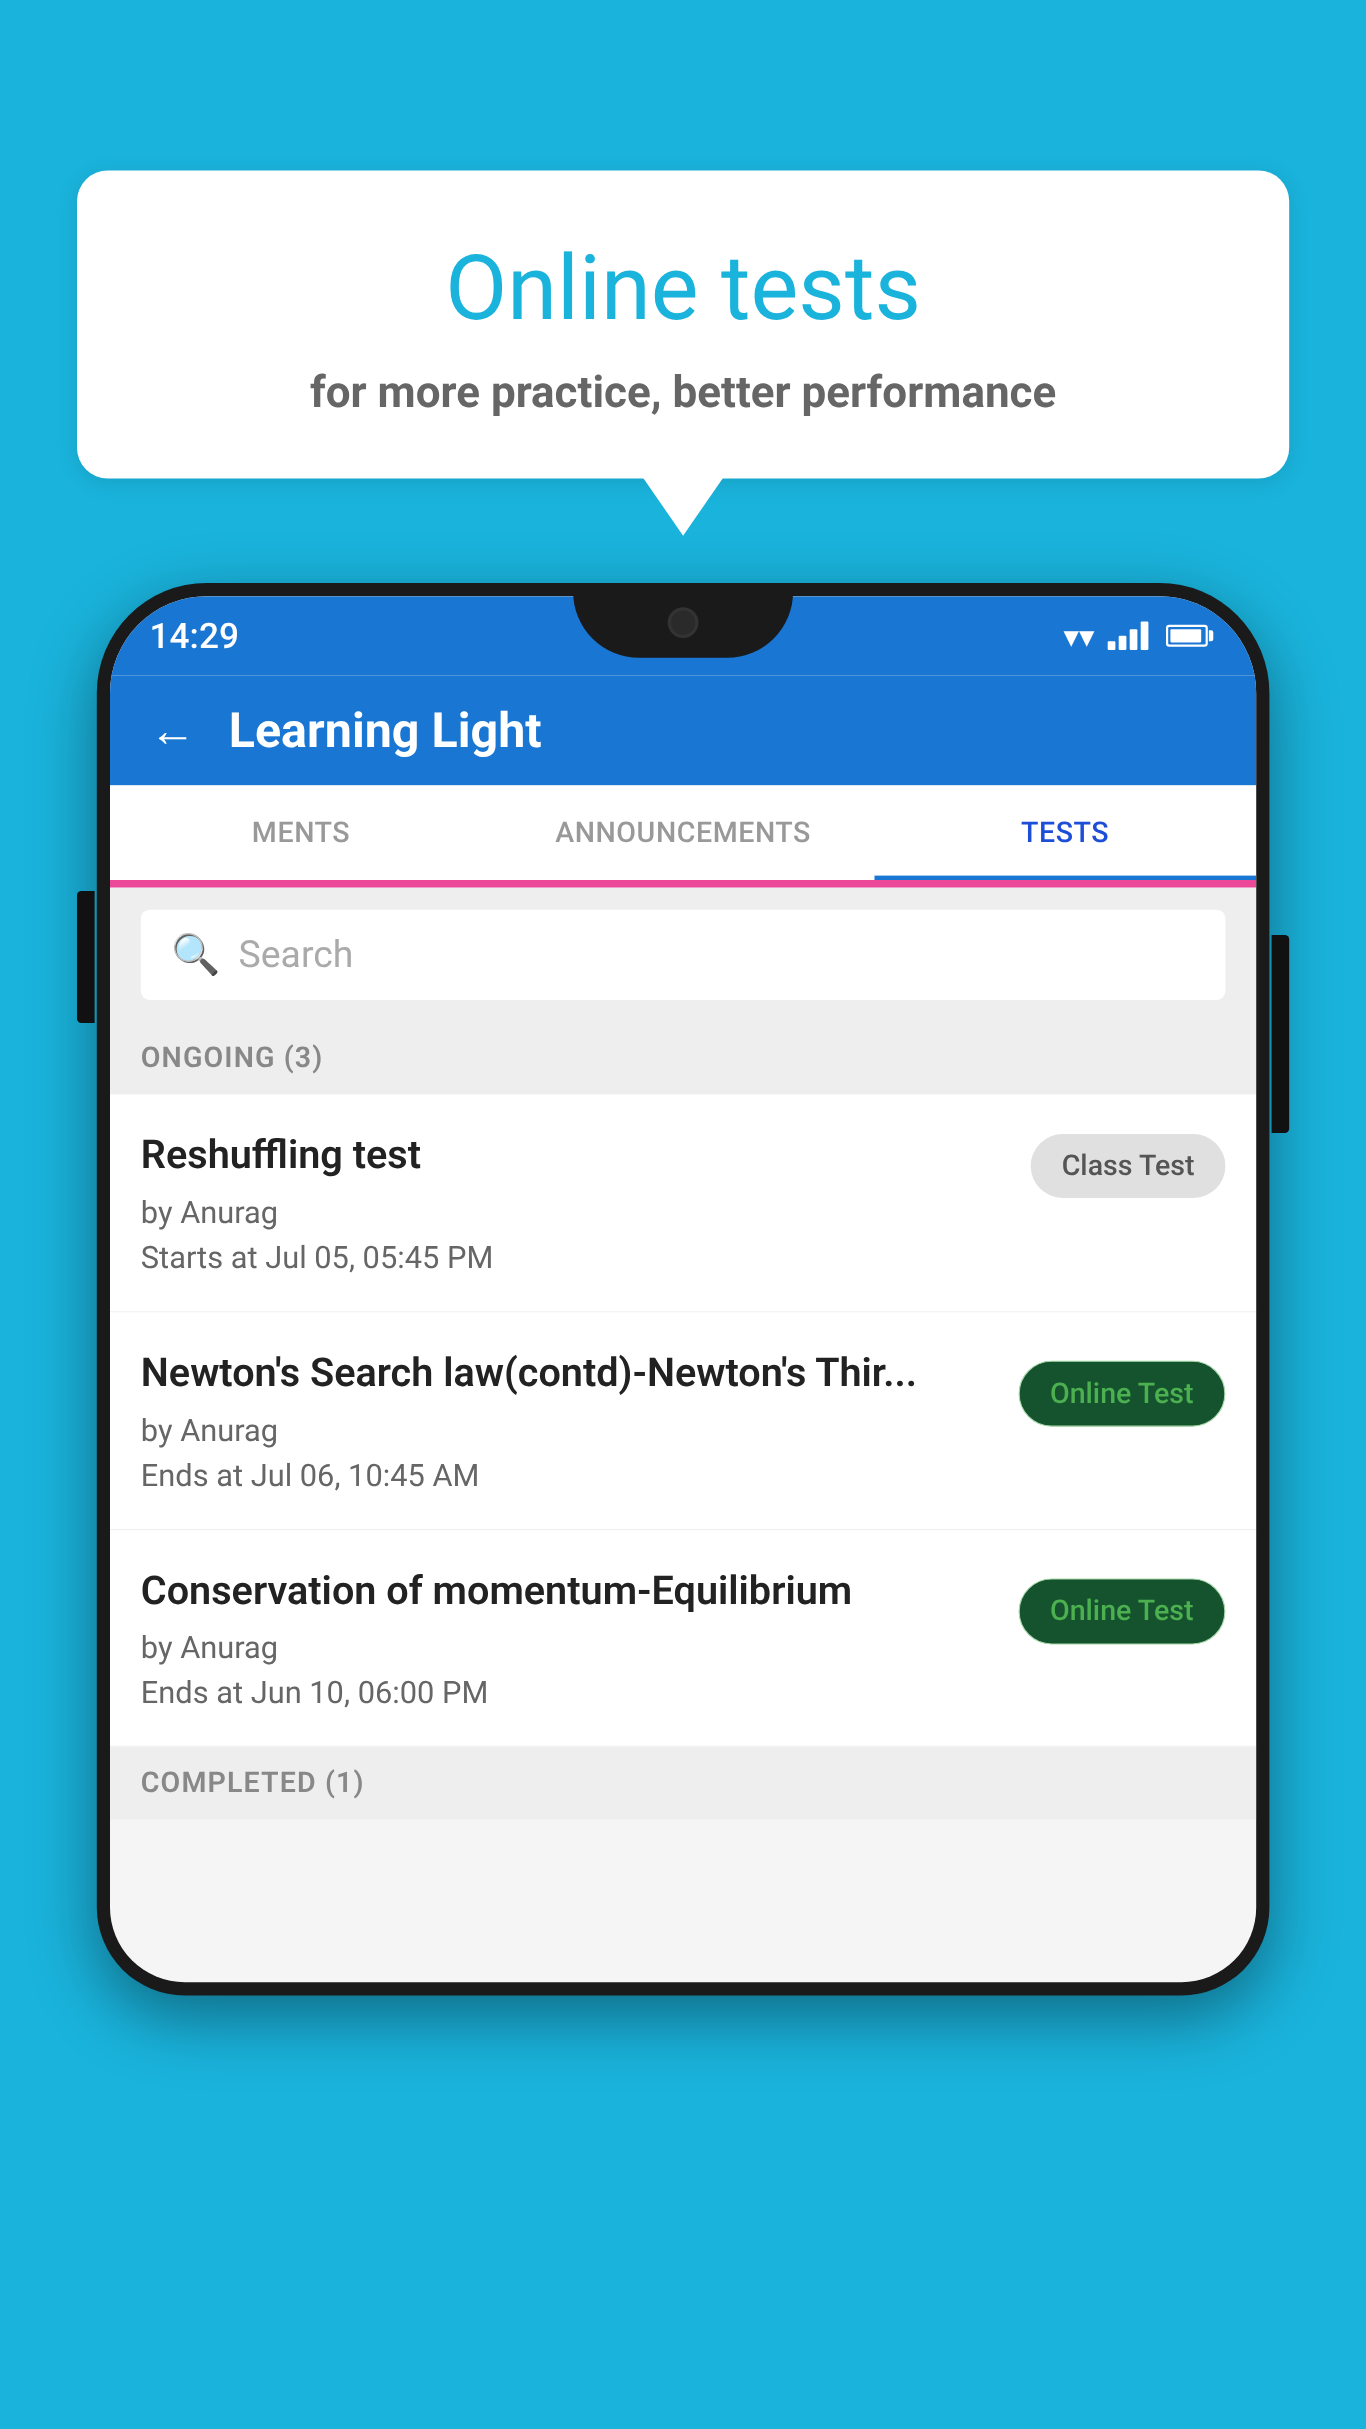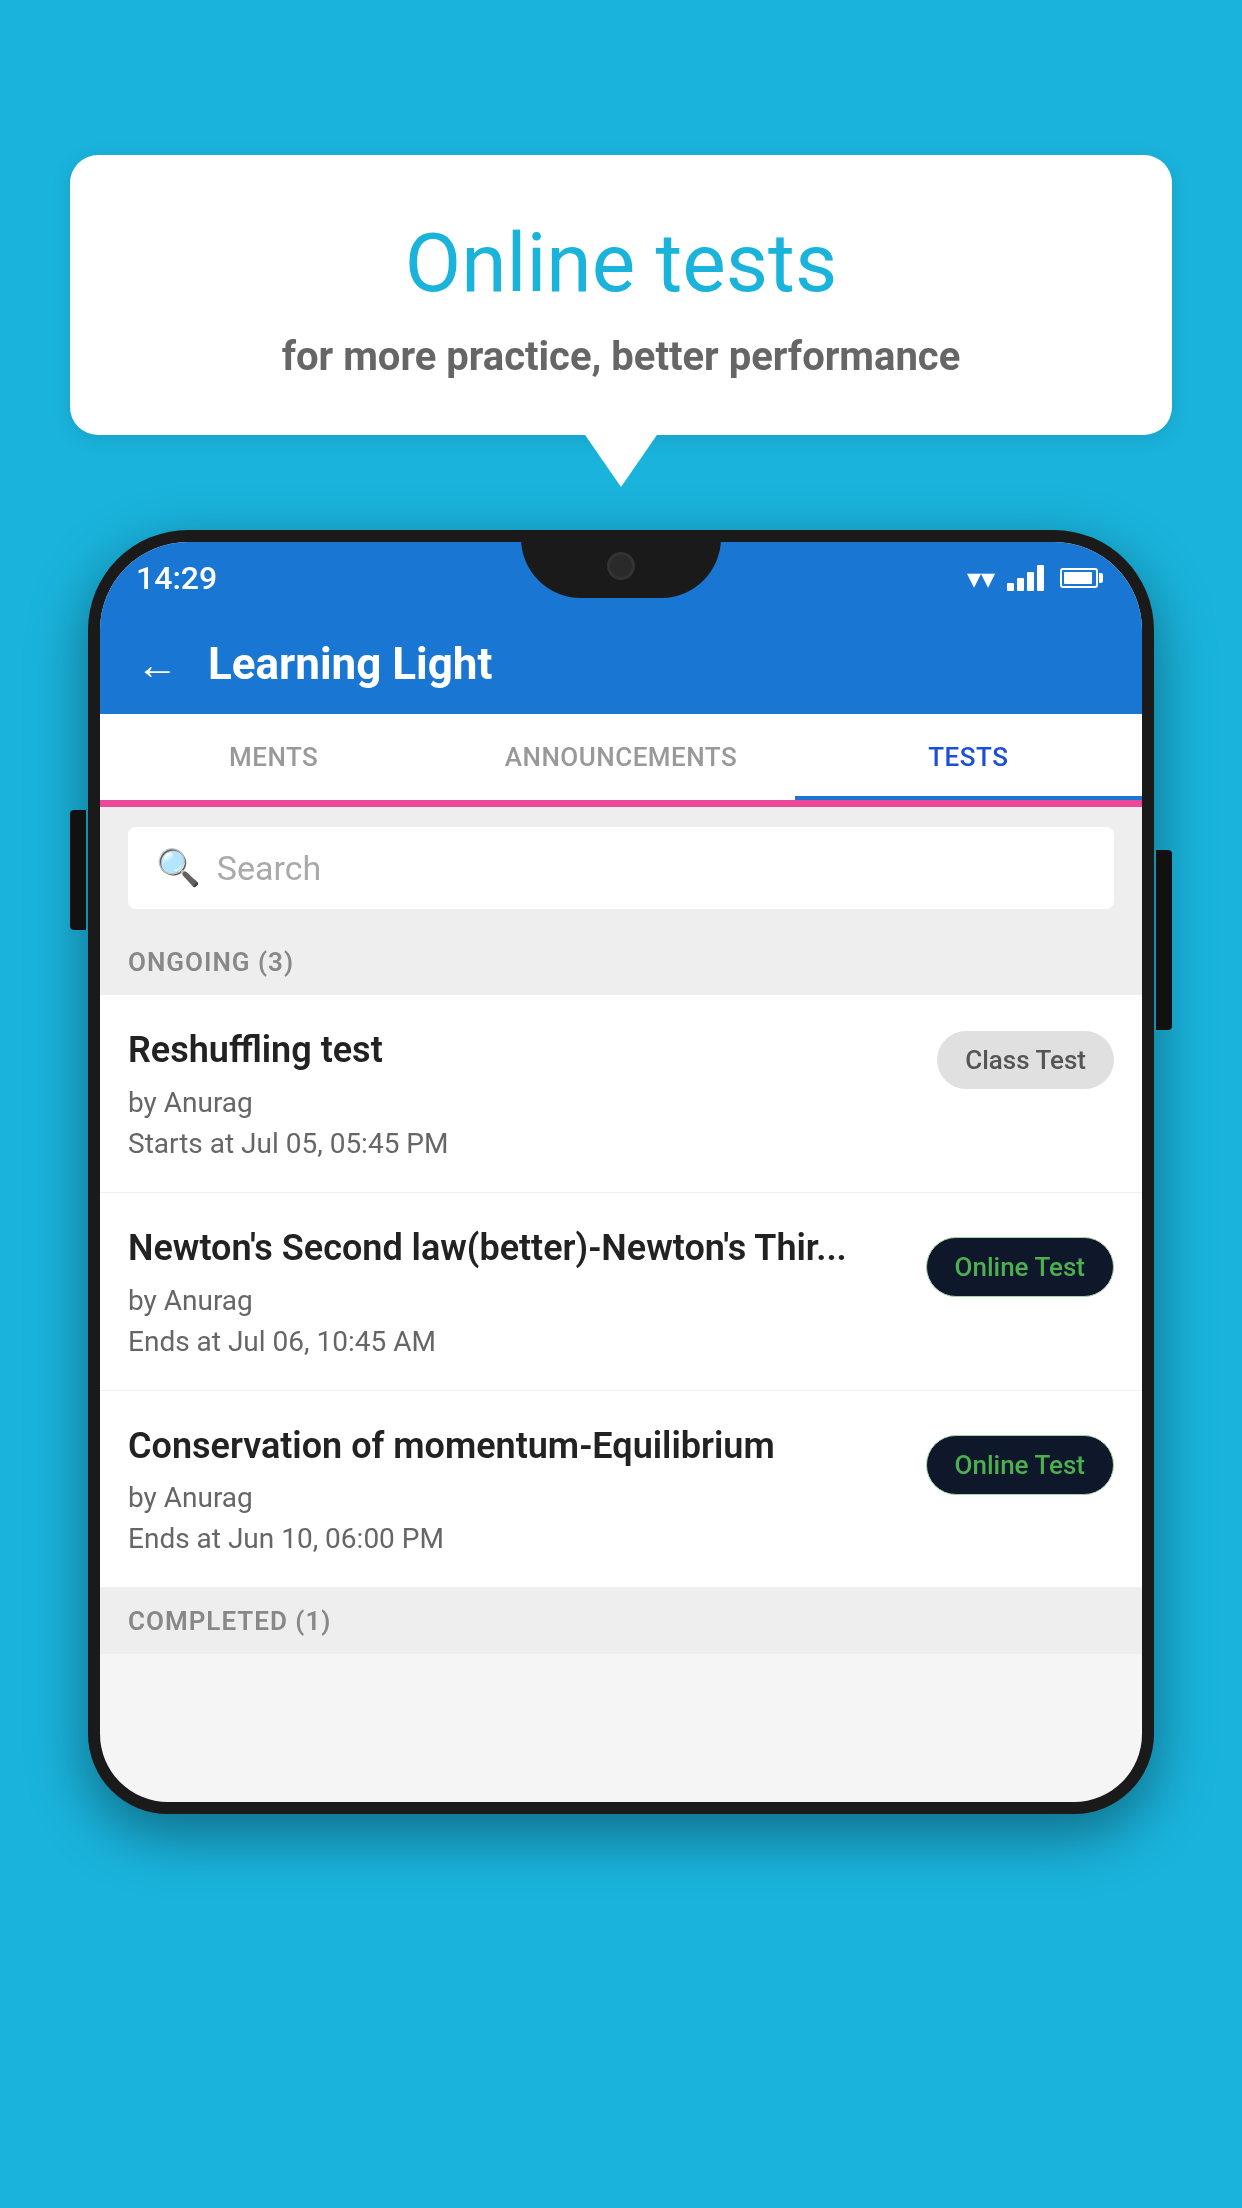--- a/index.html
+++ b/index.html
@@ -349,21 +349,21 @@
       flex-shrink: 0;
       margin-top: 4px;
     }
 
     .badge-class {
       background: #e0e0e0;
       color: #555;
     }
 
     .badge-online {
-      background: #0f172a;
+      background: #14532d;
       color: #4caf50;
       border: 1.5px solid #a5d6a7;
       margin-top: 12px;
     }
 
     
     .completed-header {
       background: #eeeeee;
       padding: 18px 28px;
     }
@@ -435,21 +435,21 @@
           <div class="test-info">
             <div class="test-name">Reshuffling test</div>
             <div class="test-author">by Anurag</div>
             <div class="test-date">Starts at  Jul 05, 05:45 PM</div>
           </div>
           <div class="test-badge badge-class">Class Test</div>
         </div>
 
         <div class="test-item">
           <div class="test-info">
-            <div class="test-name">Newton's Second law(better)-Newton's Thir...</div>
+            <div class="test-name">Newton's Search law(contd)-Newton's Thir...</div>
             <div class="test-author">by Anurag</div>
             <div class="test-date">Ends at  Jul 06, 10:45 AM</div>
           </div>
           <div class="test-badge badge-online">Online Test</div>
         </div>
 
         <div class="test-item">
           <div class="test-info">
             <div class="test-name">Conservation of momentum-Equilibrium</div>
             <div class="test-author">by Anurag</div>

